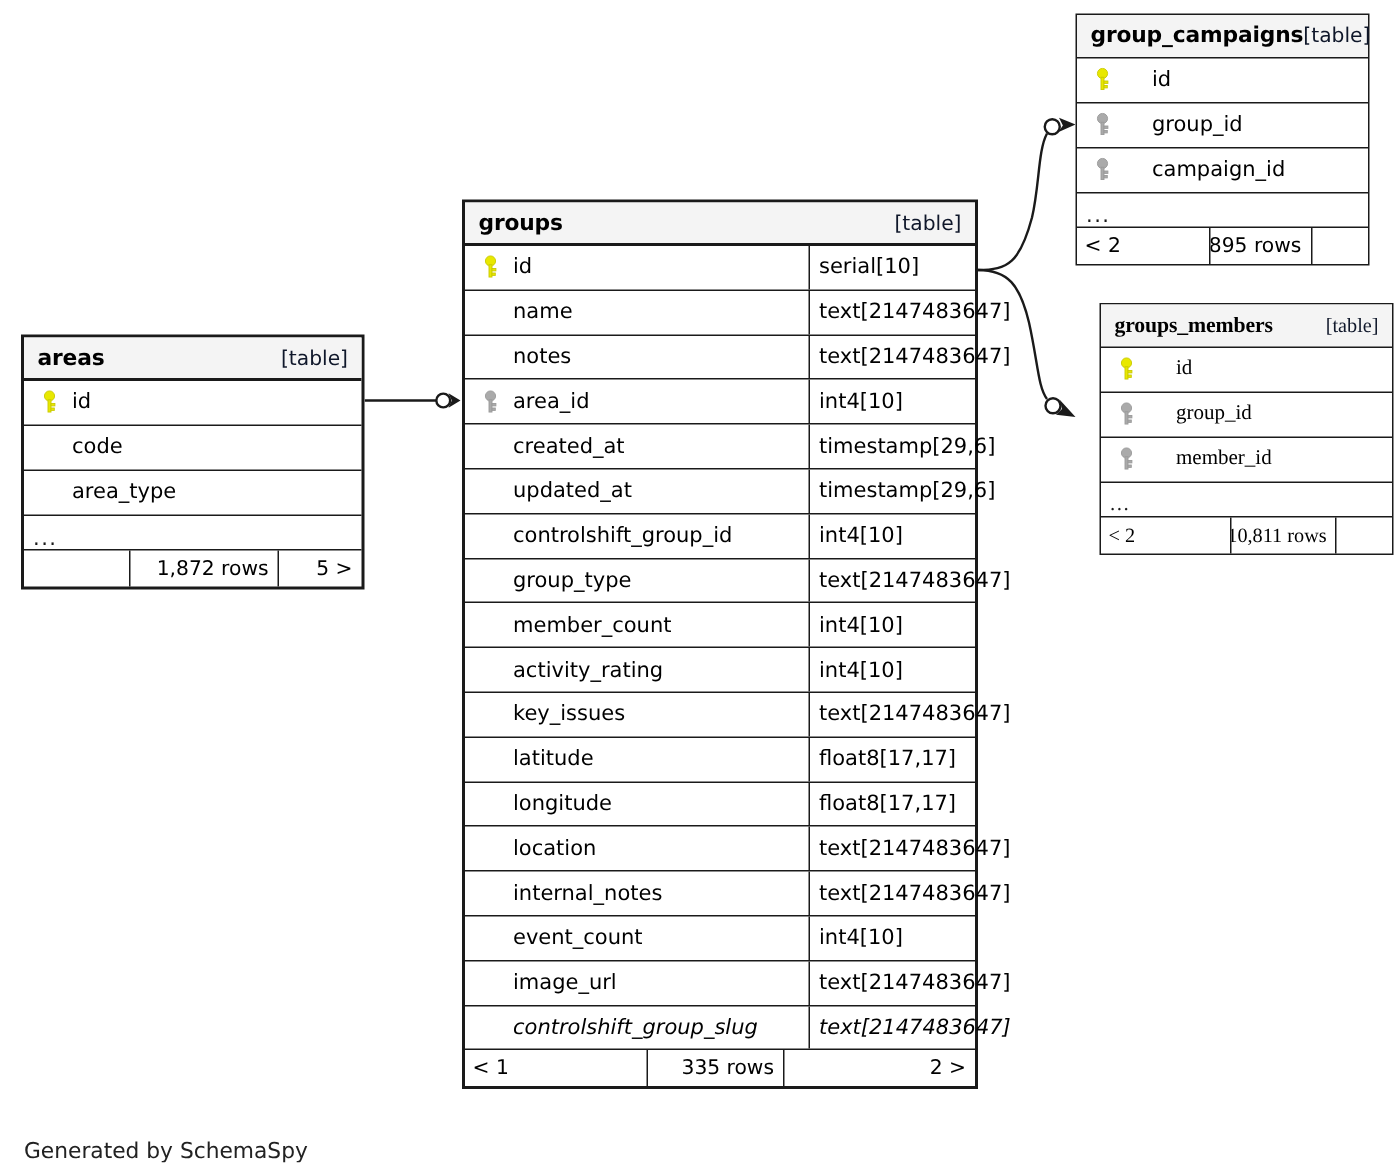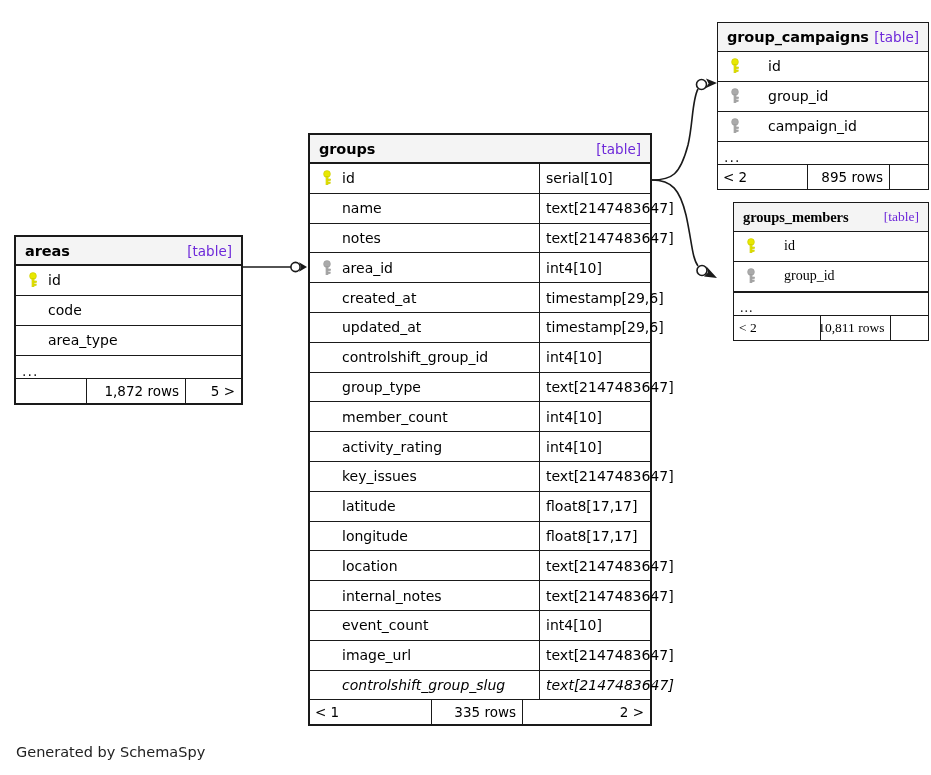--- a/index.html
+++ b/index.html
@@ -39,21 +39,21 @@
   .thin .tbl-header { border-bottom-width: 1.5px; }
   .tbl-name {
     font-size: 14.5px;
     font-weight: bold;
     letter-spacing: -0.1px;
     white-space: nowrap;
   }
   .tbl-tag {
     font-size: 13.5px;
     font-weight: normal;
-    color: #6d28d9;
+    color: #0f172a;
     white-space: nowrap;
   }
 
   
   .col-row {
     display: flex;
     align-items: stretch;
     border-bottom: 1.5px solid #1a1a1a;
     height: 29.8px;
     box-sizing: border-box;
@@ -121,26 +121,26 @@
   }
   .ft-prev { justify-content: flex-start; padding-left: 5px; }
   .ft-rows { justify-content: flex-end; padding-right: 6px;
              border-left: 1.5px solid #1a1a1a; border-right: 1.5px solid #1a1a1a; }
   .ft-next { justify-content: flex-end; padding-right: 6px; }
 
   
   #tbl-groups { left: 308px; top: 133px; width: 344px; }
   #tbl-groups .col-type { width: 111px; }
 
-  #tbl-areas { left: 14px; top: 235px; width: 229px; }
+  #tbl-areas { left: 14px; top: 223px; width: 229px; }
   #tbl-areas .ft-prev { width: 70px; }
   #tbl-areas .ft-rows { flex: 1 1 auto; }
   #tbl-areas .ft-next { width: 55px; }
 
-  #tbl-group-campaigns { left: 717px; top: 22px; width: 212px; }
+  #tbl-group-campaigns { left: 717px; top: 9px; width: 196px; }
   #tbl-groups-members  { left: 733px; top: 202px; width: 196px; font-family: Liberation Serif, serif; }
   .side-tbl .ft-prev { width: 68px; }
   .side-tbl .ft-rows { flex: 1 1 auto; margin-left: 21px; }
   .side-tbl .ft-next { width: 38px; }
   .side-tbl .col-label { padding-left: 22px; }
 
   #tbl-groups .ft-prev { width: 88px; }
   #tbl-groups .ft-rows { flex: 1 1 auto; margin-left: 33px; }
   #tbl-groups .ft-next { width: 127px; }
 
@@ -149,21 +149,21 @@
     position: absolute;
     left: 0; top: 0;
     width: 931px; height: 775px;
     pointer-events: none;
   }
 
   
   #credit {
     position: absolute;
     left: 16px;
-    top: 744px;
+    top: 760px;
     font-size: 14.5px;
     color: #222222;
     white-space: nowrap;
   }
 </style>
 </head>
 <body>
 
 <svg id="connectors" viewBox="0 0 931 775" width="931" height="775">
 
@@ -500,20 +500,35 @@
               <rect x="3" y="6.5" width="2" height="8.2"></rect>
               <rect x="5" y="9" width="2.6" height="1.6"></rect>
               <rect x="5" y="12" width="2.2" height="1.6"></rect>
             </g>
           </svg>
       </span>
       <span class="col-label">group_id</span>
     </div>
   </div>
 
+  <div class="col-row" style="border-bottom:none;">
+    <div class="col-name">
+      <span class="keyslot">
+        <svg class="key-icon" width="11" height="16" viewBox="0 0 11 16">
+            <g fill="#aaaaaa" stroke="#9a9a9a" stroke-width="0.6">
+              <circle cx="4" cy="4" r="3.4"></circle>
+              <rect x="3" y="6.5" width="2" height="8.2"></rect>
+              <rect x="5" y="9" width="2.6" height="1.6"></rect>
+              <rect x="5" y="12" width="2.2" height="1.6"></rect>
+            </g>
+          </svg>
+      </span>
+      <span class="col-label">member_id</span>
+    </div>
+  </div>
 
   <div class="more-row">...</div>
 
   <div class="tbl-footer">
     <div class="ft-cell ft-prev">&lt; 2</div>
     <div class="ft-cell ft-rows">10,811 rows</div>
     <div class="ft-cell ft-next"></div>
   </div>
 </div>
 

